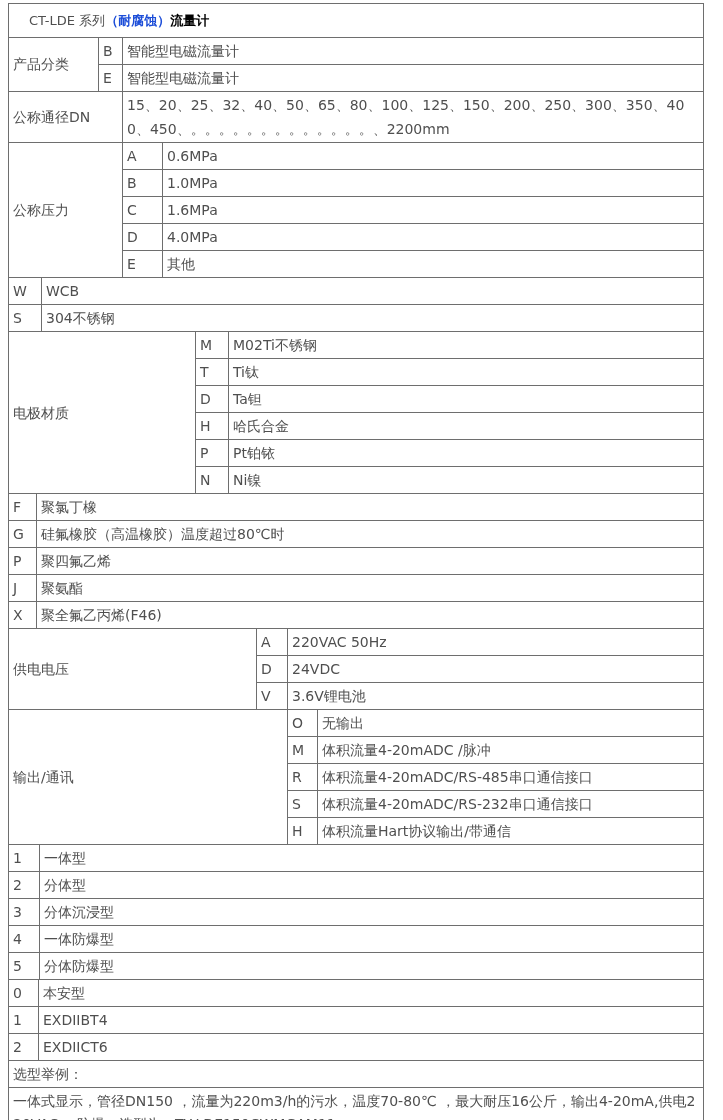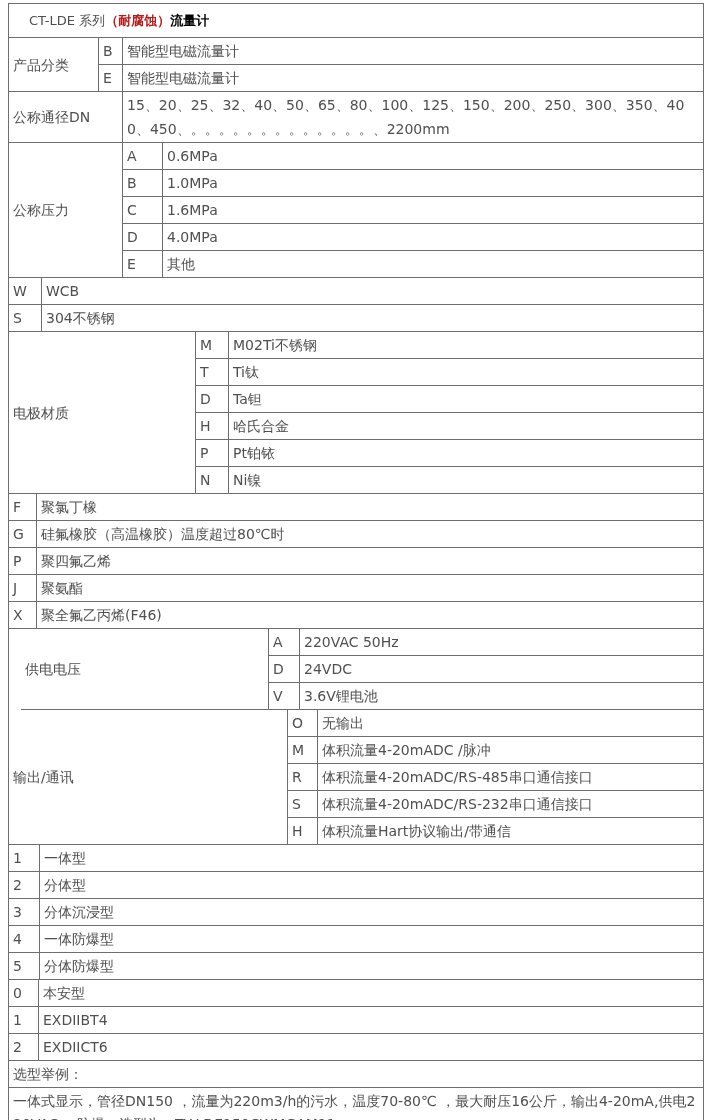--- a/index.html
+++ b/index.html
@@ -32,27 +32,27 @@
   .desc-cell{flex:1 1 auto;min-width:0;}
   .footer-caption{min-height:27px;}
   .footer-example{min-height:48px;padding:2px 4px;line-height:23px;align-items:flex-start;}
 </style>
 </head>
 <body>
 
 <div class="spec-table">
   <div class="cell title-row">
     <span>CT-LDE 系列</span>
-      <span class="hl" style="color:#b91c1c;">（耐腐蚀）</span>
+      <span class="hl" style="color:#1d4ed8;">（耐腐蚀）</span>
       <span class="hl" style="color:#000000;">流量计</span>
   </div>
 
   <div id="sections-host">
       <div class="section">
-        <div class="cell label-cell" style="width: 90px;">产品分类</div>
+        <div class="cell label-cell" style="width: 90px; font-family: Liberation Mono, monospace;">产品分类</div>
         <div class="options">
           <div class="opt-row">
             <div class="cell code-cell" style="width: 24px;">B</div>
             <div class="cell desc-cell">智能型电磁流量计</div>
           </div>
           <div class="opt-row">
             <div class="cell code-cell" style="width: 24px;">E</div>
             <div class="cell desc-cell">智能型电磁流量计</div>
           </div>
         </div>
@@ -149,21 +149,21 @@
             <div class="cell code-cell" style="width: 28px;">J</div>
             <div class="cell desc-cell">聚氨酯</div>
           </div>
           <div class="opt-row">
             <div class="cell code-cell" style="width: 28px;">X</div>
             <div class="cell desc-cell">聚全氟乙丙烯(F46)</div>
           </div>
         </div>
       </div>
       <div class="section">
-        <div class="cell label-cell" style="width: 248px; margin-left: 12px;">供电电压</div>
+        <div class="cell label-cell" style="width: 248px;">供电电压</div>
         <div class="options">
           <div class="opt-row">
             <div class="cell code-cell" style="width: 31px;">A</div>
             <div class="cell desc-cell">220VAC 50Hz</div>
           </div>
           <div class="opt-row">
             <div class="cell code-cell" style="width: 31px;">D</div>
             <div class="cell desc-cell">24VDC</div>
           </div>
           <div class="opt-row">

